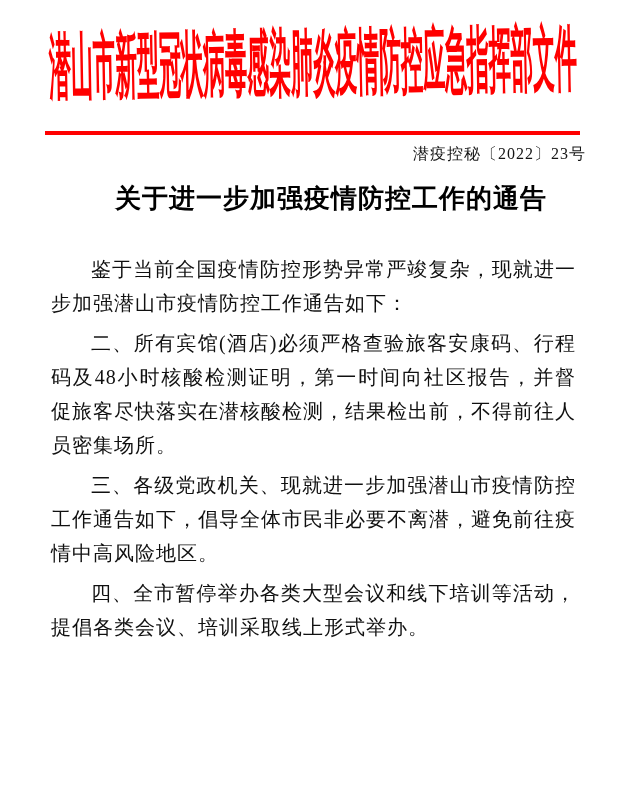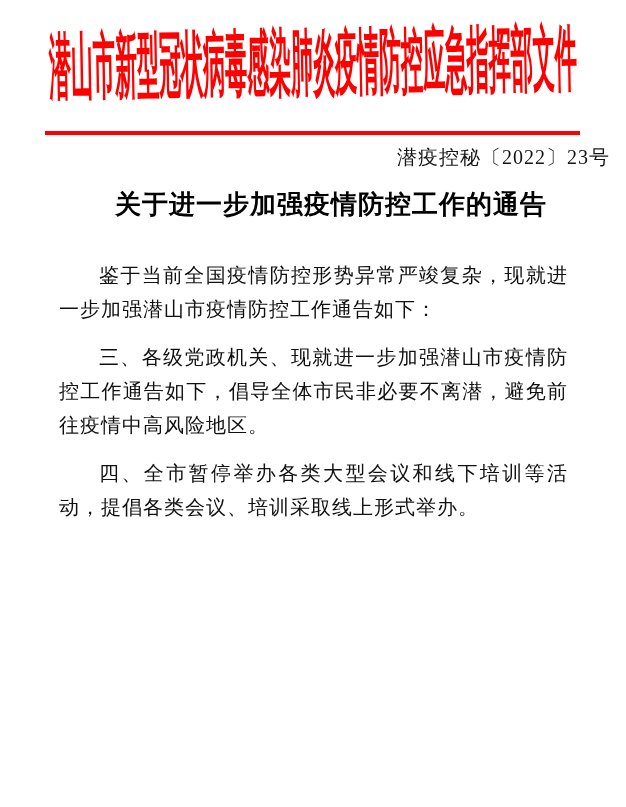--- a/index.html
+++ b/index.html
@@ -42,23 +42,23 @@
     transform: scaleY(3.25);
     transform-origin: 50% 50%;
   }
   .red-divider {
     height: 4px;
     background: var(--accent);
     margin: 27px 46px 0 45px;
   }
   .doc-number {
     margin-top: 9px;
-    padding-right: 16px;
+    padding-right: 40px;
     text-align: right;
-    font-size: 20px;
+    font-size: 16px;
     letter-spacing: 1px;
     color: #141414;
   }
   .title {
     margin: 16px 0 0;
     text-align: center;
     font-family: "Liberation Sans", sans-serif;
     font-weight: bold;
     font-size: 26px;
     letter-spacing: 1px;
@@ -67,38 +67,39 @@
   }
   .body-text {
     margin: 36px 44px 0 45px;
     font-size: 20px;
     line-height: 34px;
     letter-spacing: 1px;
     text-align: justify;
     color: #101010;
   }
   .body-text p {
-    margin: 14px;
+    margin: 6px;
     text-indent: 2em;
   }
 </style>
 </head>
 <body>
 
 <div class="page">
 
   <div class="banner">
     <div class="banner-text">潜山市新型冠状病毒感染肺炎疫情防控应急指挥部文件</div>
   </div>
 
   <div class="red-divider"></div>
 
   <div class="doc-number">潜疫控秘〔2022〕23号</div>
 
   <h1 class="title">关于进一步加强疫情防控工作的通告</h1>
 
   <div class="body-text">
     <p>鉴于当前全国疫情防控形势异常严竣复杂，现就进一步加强潜山市疫情防控工作通告如下：</p>
+    <p>二、所有宾馆(酒店)必须严格查验旅客安康码、行程码及48小时核酸检测证明，第一时间向社区报告，并督促旅客尽快落实在潜核酸检测，结果检出前，不得前往人员密集场所。</p>
     <p>三、各级党政机关、现就进一步加强潜山市疫情防控工作通告如下，倡导全体市民非必要不离潜，避免前往疫情中高风险地区。</p>
     <p>四、全市暂停举办各类大型会议和线下培训等活动，提倡各类会议、培训采取线上形式举办。</p>
   </div>
 
 </div>
 
 </body></html>

